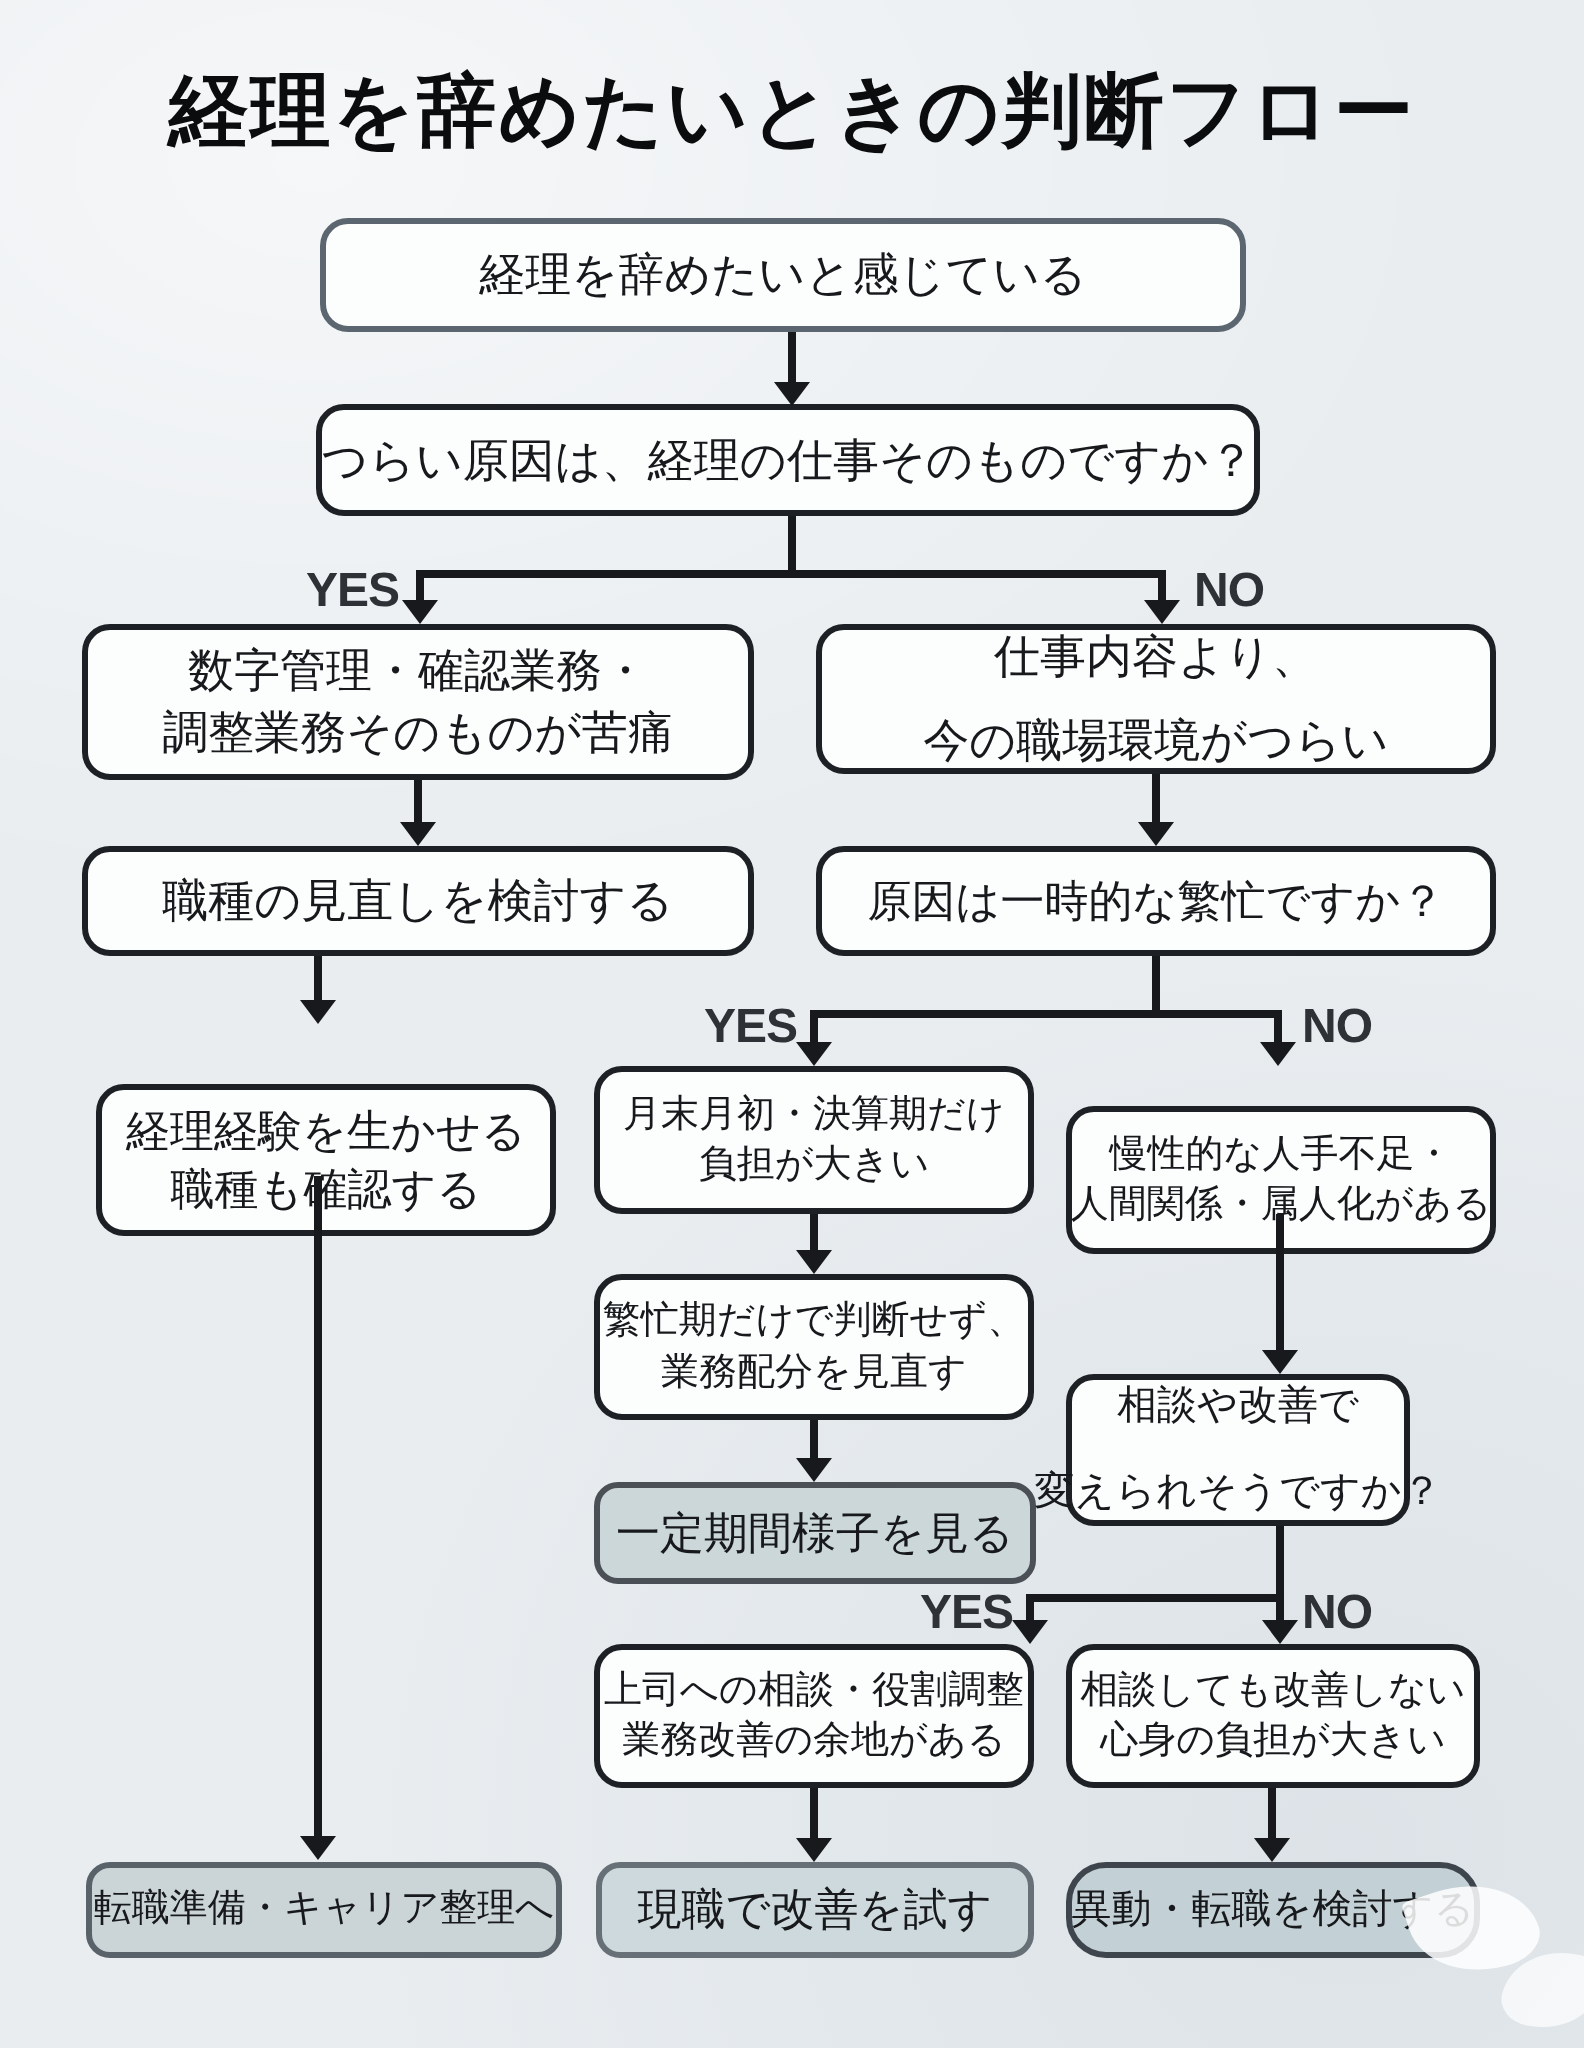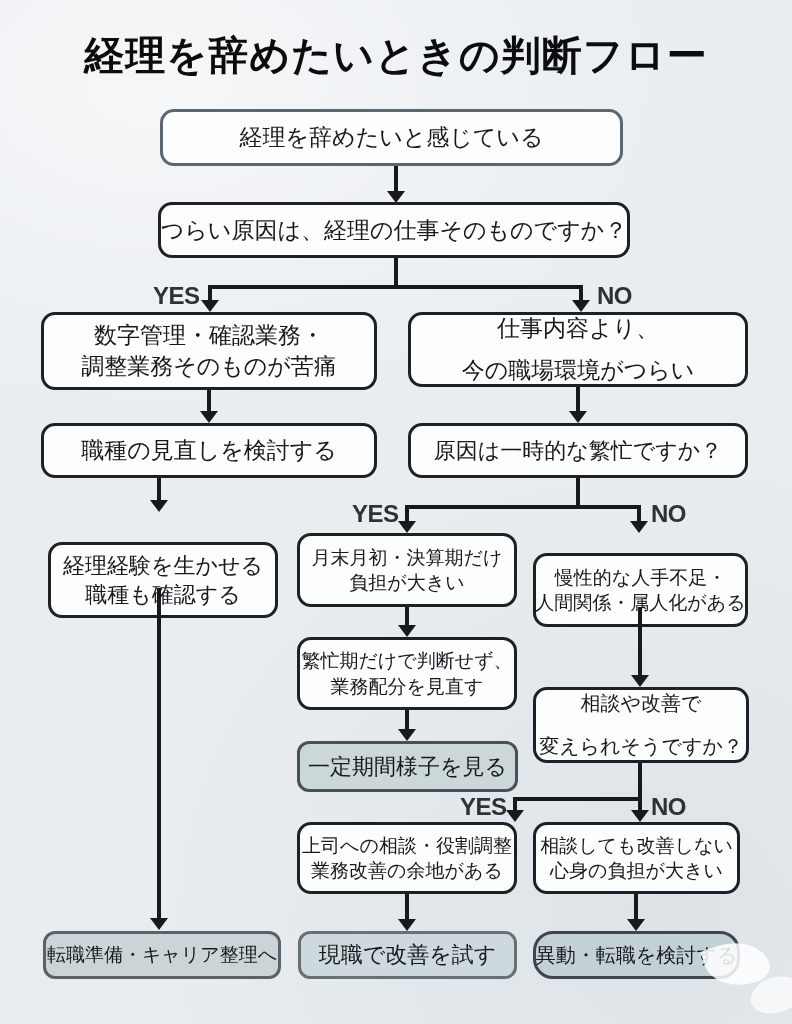--- a/index.html
+++ b/index.html
@@ -47,21 +47,21 @@
   #n-q1{left:158px; top:202px; width:472px; height:56px; font-size:23px;}
   #n-pain{left:41px; top:312px; width:336px; height:78px; font-size:23px;}
   #n-env{left:408px; top:312px; width:340px; height:75px; font-size:23px;gap:11px;}
   #n-reconsider{left:41px; top:423px; width:336px; height:55px; font-size:23px;}
   #n-q2{left:408px; top:423px; width:340px; height:55px; font-size:22px;}
   #n-experience{left:48px; top:512px; width:230px; height:76px; font-size:22px;margin-top:30px;}
   #n-busy{left:297px; top:533px; width:220px; height:74px; font-size:19px;}
   #n-chronic{left:533px; top:533px; width:215px; height:74px; font-size:19px;margin-top:20px;}
   #n-judge{left:297px; top:637px; width:220px; height:73px; font-size:19px;}
   #n-observe{left:297px; top:741px; width:221px; height:51px; font-size:22px;}
-  #n-q3{left:533px; top:687px; width:216px; height:76px; font-size:20px;gap:16px;}
+  #n-q3{left:533px; top:687px; width:172px; height:76px; font-size:20px;gap:16px;}
   #n-consult{left:297px; top:822px; width:220px; height:72px; font-size:19px;}
   #n-noimprove{left:533px; top:822px; width:207px; height:72px; font-size:19px;}
   #n-improve{left:298px; top:931px; width:219px; height:48px; font-size:22px;}
   #n-transfer{left:533px; top:931px; width:207px; height:48px; font-size:20px;}
   #n-career{left:43px; top:931px; width:238px; height:48px; font-size:19px;}
 
   
   #c1{left:394px; top:166px; height:27px;}      #a1{left:387px; top:191px;}
   #c2-stem{left:394px; top:258px; height:31px;}
   #c2-h{left:210px; top:285px; width:373px;}

